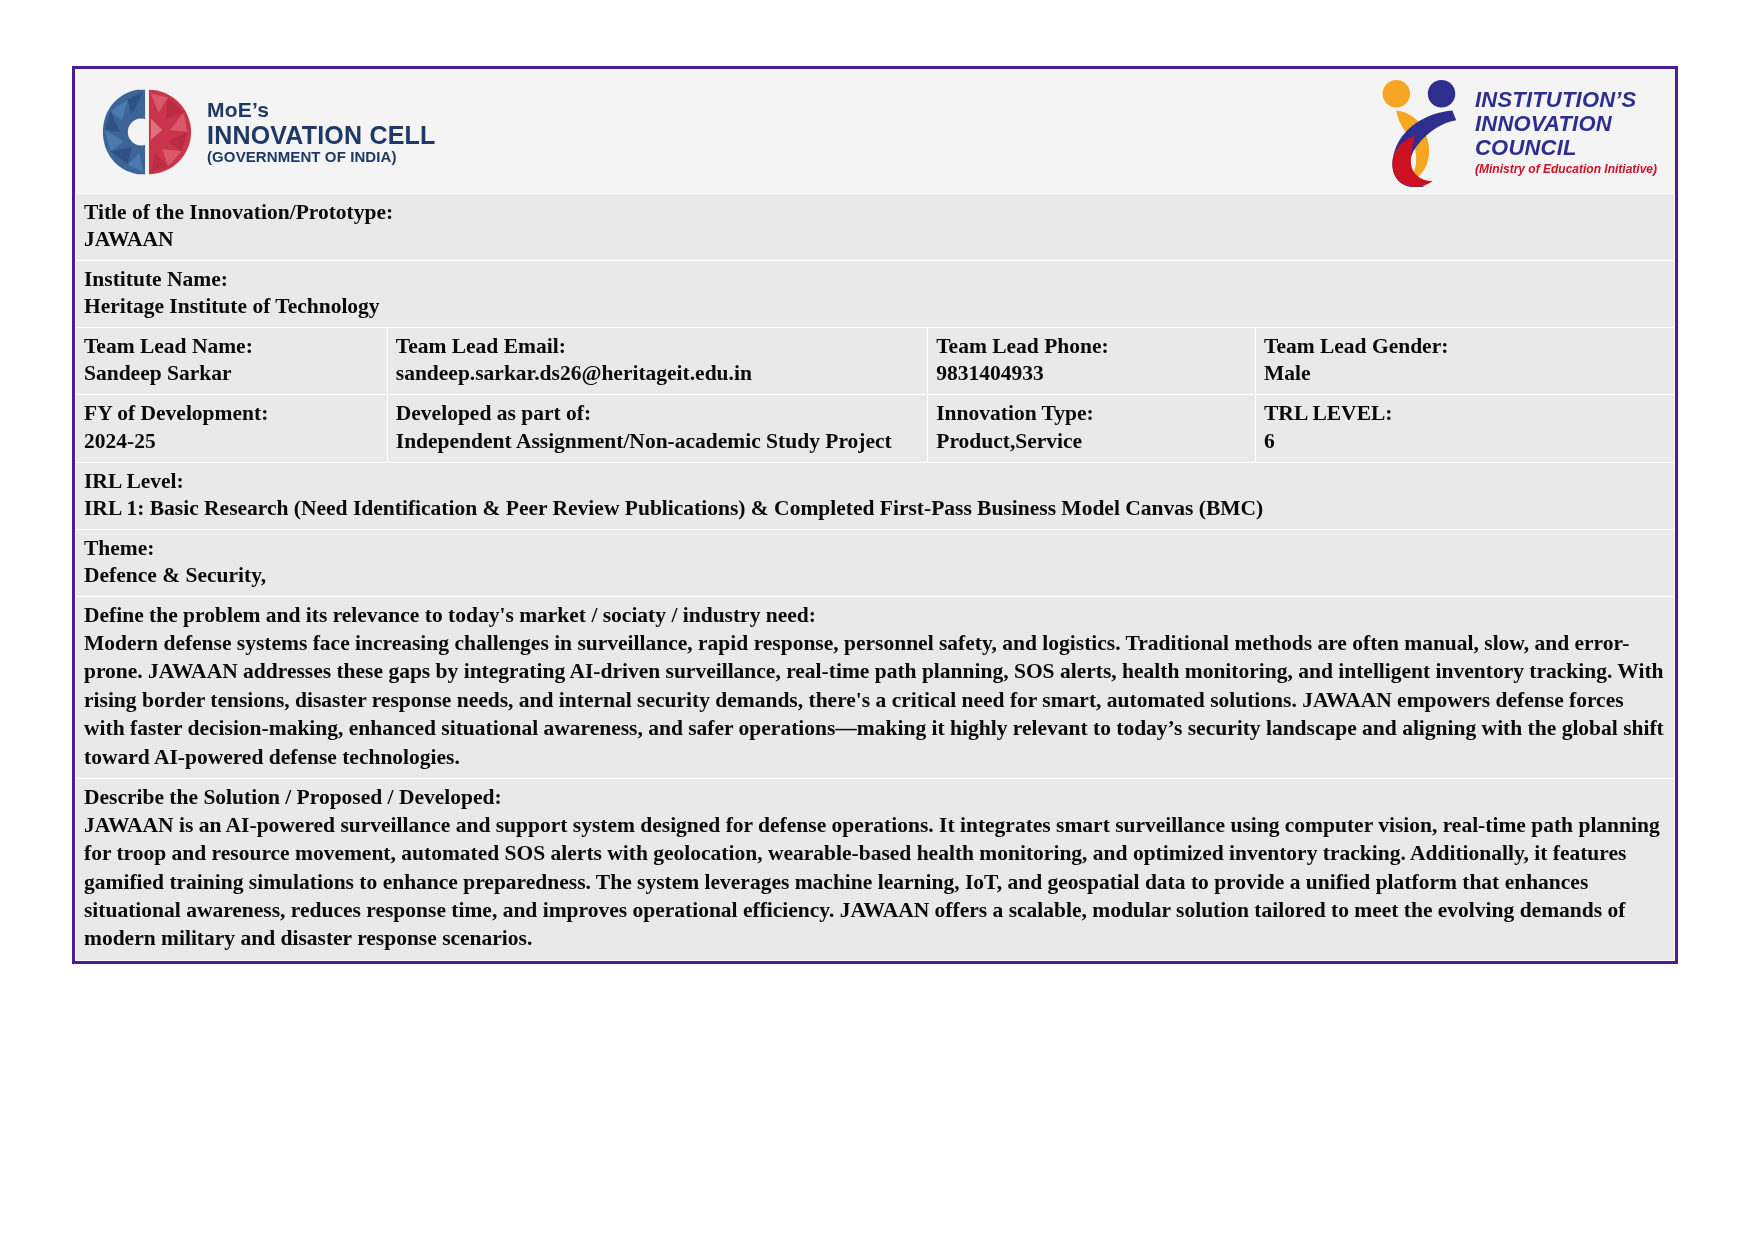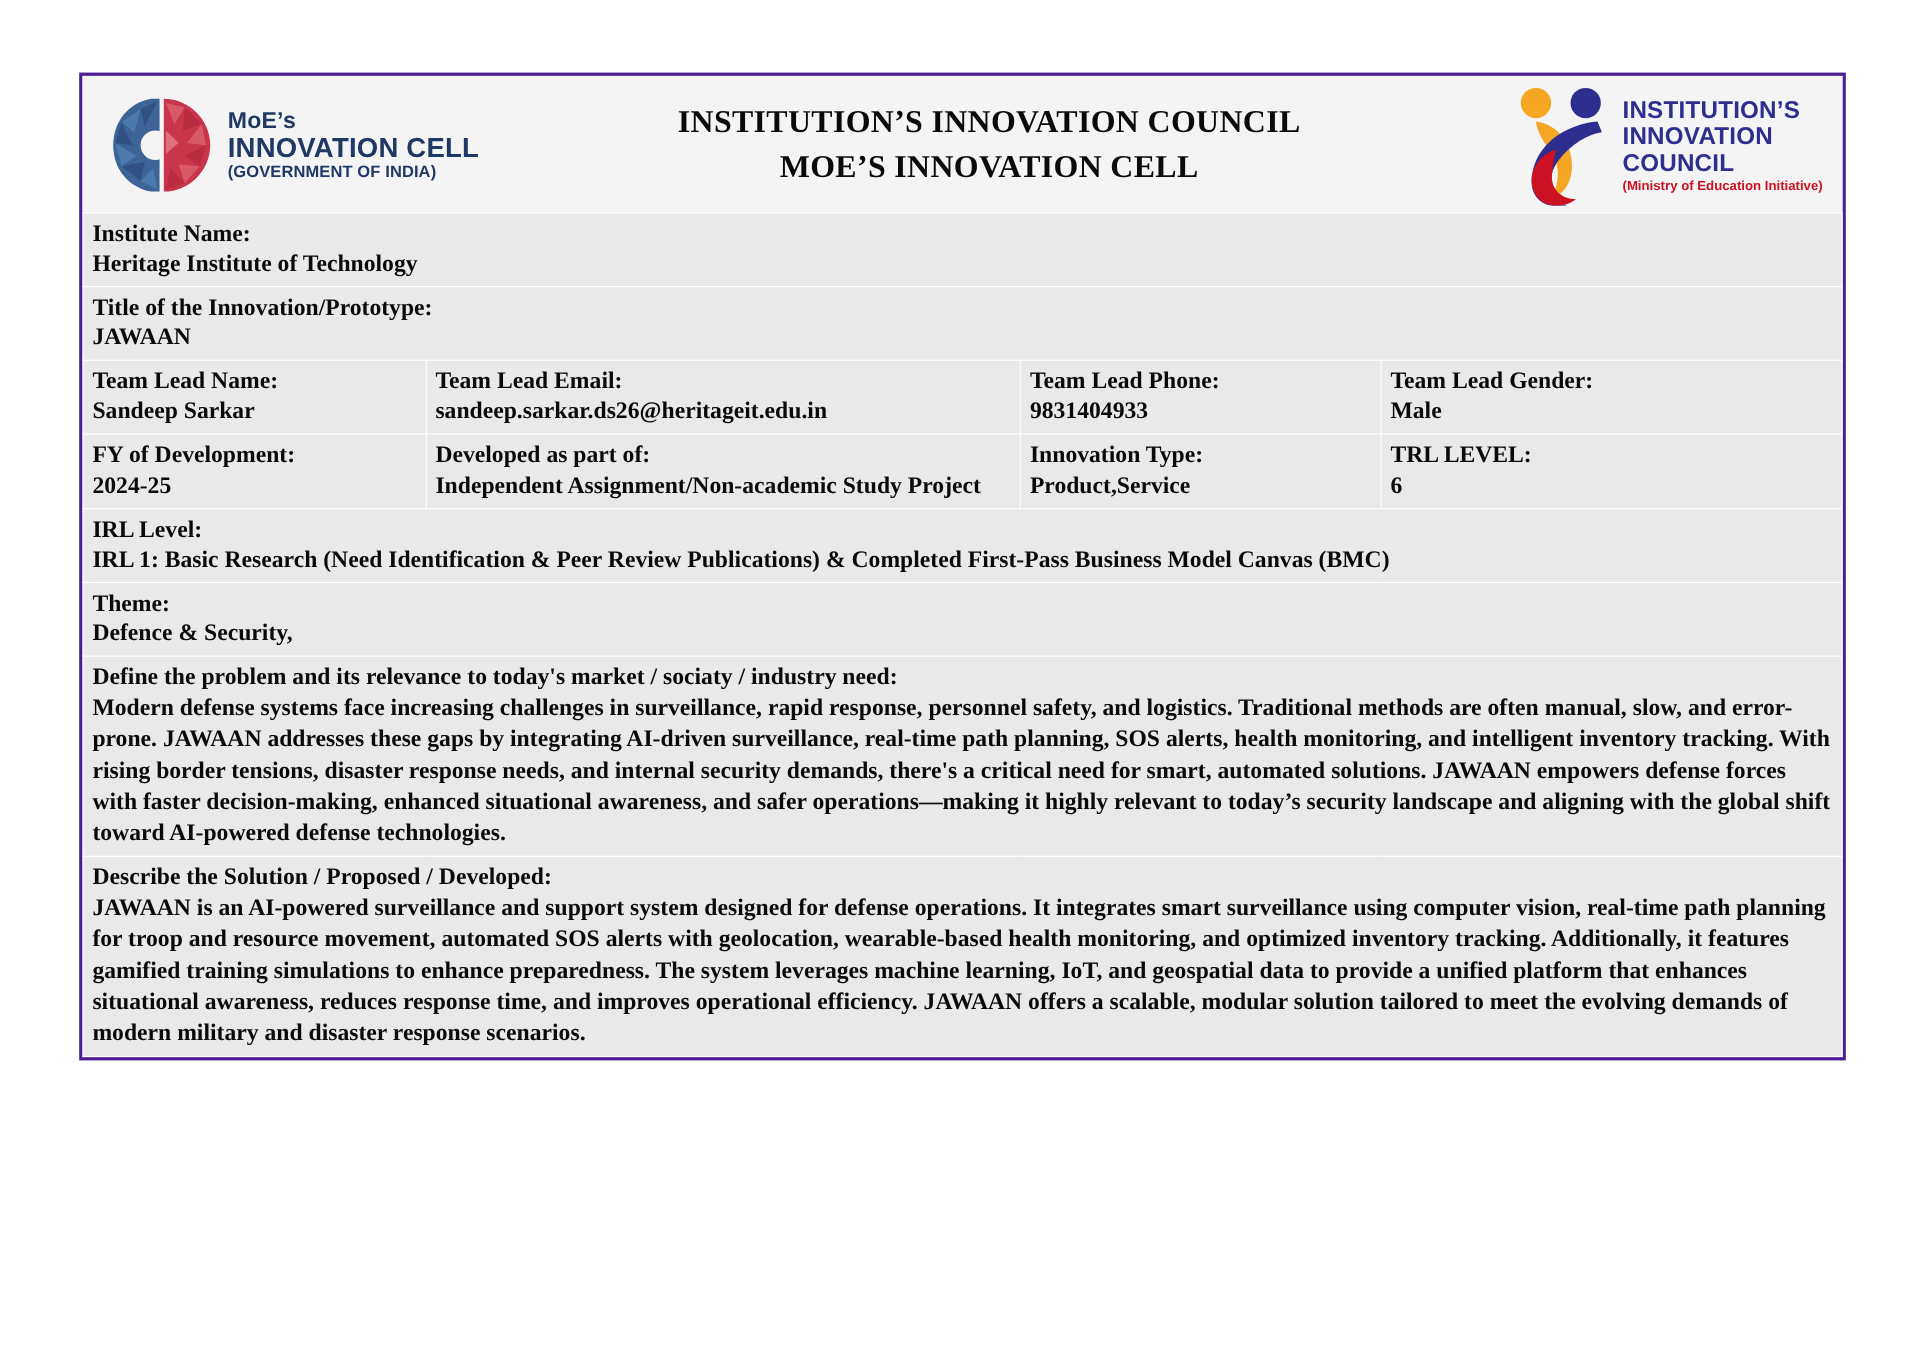--- a/index.html
+++ b/index.html
@@ -96,20 +96,21 @@
   }
   .iic-mark {
     width: 104px;
     height: 110px;
     position: relative;
     flex: 0 0 auto;
   }
   .iic-text {
     font-family: "Liberation Sans", "DejaVu Sans", sans-serif;
     line-height: 1.1;
+    font-style: italic;
   }
   .iic-text .r {
     font-size: 22px;
     font-weight: bold;
     color: #2e2e8f;
     letter-spacing: .2px;
   }
   .iic-text .sub {
     font-size: 12px;
     font-weight: bold;
@@ -177,24 +178,20 @@
             </g>
           </svg>
         </div>
         <div class="moe-text">
           <div class="l1">MoE’s</div>
           <div class="l2">INNOVATION CELL</div>
           <div class="l3">(GOVERNMENT OF INDIA)</div>
         </div>
       </div>
 
-      <div class="header-title">
-        <div class="t1">INSTITUTION’S INNOVATION COUNCIL</div>
-        <div class="t2">MOE’S INNOVATION CELL</div>
-      </div>
 
       <div class="logo-right">
         <div class="iic-mark">
           <svg viewBox="0 0 104 112" width="104" height="110" aria-hidden="true">
             <circle cx="33" cy="17" r="14" fill="#f5a623"></circle>
             <circle cx="79" cy="17" r="14" fill="#2e2e8f"></circle>
             <path d="M33 34 C50 36 64 50 66 70 C68 88 60 102 46 106 C56 92 56 72 44 58 C38 50 34 42 33 34 Z" fill="#f5a623"></path>
             <path d="M31 96 C28 70 44 48 70 44 C86 42 96 48 98 56 C82 50 62 60 54 78 C48 90 42 96 31 96 Z" fill="#f5a623" opacity="0"></path>
             <path d="M90 34 C64 36 36 52 30 80 C26 98 34 110 48 112 L62 112 C44 106 42 86 54 70 C66 54 82 46 94 44 Z" fill="#2e2e8f"></path>
             <path d="M52 60 C30 66 22 92 36 106 C44 114 60 114 70 106 C56 106 46 96 48 82 C49 72 50 65 52 60 Z" fill="#cc1122"></path>
@@ -212,30 +209,30 @@
     <table class="info">
       <colgroup>
         <col style="width:19.5%">
         <col style="width:33.8%">
         <col style="width:20.5%">
         <col style="width:26.2%">
       </colgroup>
 
       <tbody>
           <tr>
+        <td colspan="4" class="alt">
+          <span class="lbl">Title of the Innovation/Prototype:</span>
+          <span class="val">JAWAAN</span>
+        </td>
+      </tr>
+
+      <tr>
         <td colspan="4">
           <span class="lbl">Institute Name:</span>
           <span class="val">Heritage Institute of Technology</span>
-        </td>
-      </tr>
-
-      <tr>
-        <td colspan="4" class="alt">
-          <span class="lbl">Title of the Innovation/Prototype:</span>
-          <span class="val">JAWAAN</span>
         </td>
       </tr>
 
       <tr>
         <td>
           <span class="lbl">Team Lead Name:</span>
           <span class="val">Sandeep Sarkar</span>
         </td>
         <td>
           <span class="lbl">Team Lead Email:</span>

